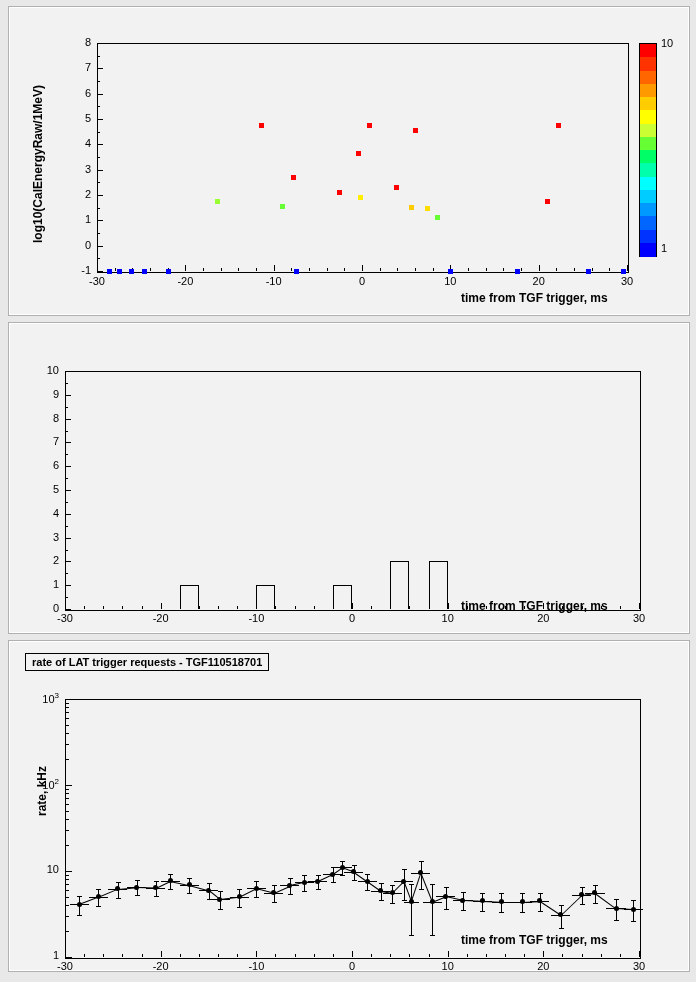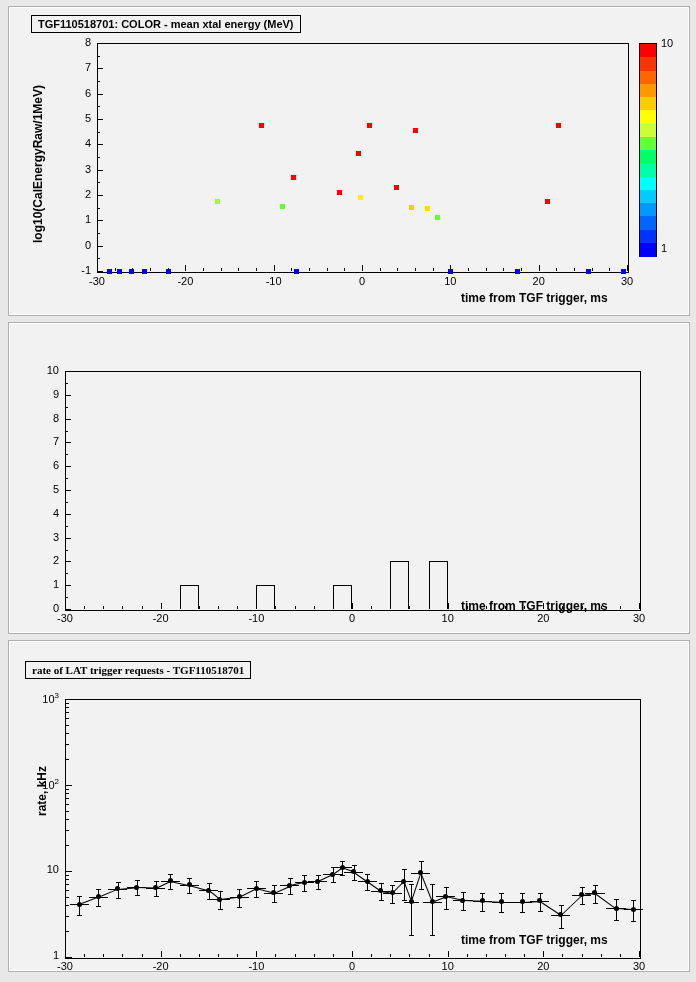--- a/index.html
+++ b/index.html
@@ -26,21 +26,21 @@
     background:#f2f2f2;
     border:1px solid #000;
     font-size:11px;
     color:#000;
     padding:2px 6px;
     white-space:nowrap;
     font-weight:bold;
   }
   #title1{left:22px;top:8px;}
   #title2{left:16px;top:12px;}
-  #title3{left:16px;top:20px;font-family:Liberation Serif, serif;}
+  #title3{left:16px;top:12px;}
 
   .plotarea{
     position:absolute;
     background:#f2f2f2;
     border-left:1px solid #000;
     border-bottom:1px solid #000;
     border-top:1px solid #000;
     border-right:1px solid #000;
   }
   
@@ -100,21 +100,20 @@
     left:630px;top:36px;width:16px;height:212px;
     border:1px solid #000;
   }
   .zseg{position:absolute;left:0;width:100%;}
   .zlab{position:absolute;font-size:11px;color:#000;}
 </style>
 </head>
 <body>
 
 <div class="panel" id="panel1">
-  <div class="title-box" id="title1">TGF110518701: COLOR - mean xtal energy (MeV)</div>
   <div class="plotarea" id="plot1"></div>
   <div class="axis-label" style="left:452px;top:284px;">time from TGF trigger, ms</div>
   <div class="axis-label ylabel-rot" style="left:22px;top:236px;">log10(CalEnergyRaw/1MeV)</div>
   <div class="zbar" id="zbar">
       <div class="zseg" style="top: 0%; height: 6.55%; background: rgb(255, 0, 0);"></div>
       <div class="zseg" style="top: 6.25%; height: 6.55%; background: rgb(255, 51, 0);"></div>
       <div class="zseg" style="top: 12.5%; height: 6.55%; background: rgb(255, 102, 0);"></div>
       <div class="zseg" style="top: 18.75%; height: 6.55%; background: rgb(255, 153, 0);"></div>
       <div class="zseg" style="top: 25%; height: 6.55%; background: rgb(255, 204, 0);"></div>
       <div class="zseg" style="top: 31.25%; height: 6.55%; background: rgb(255, 255, 0);"></div>

